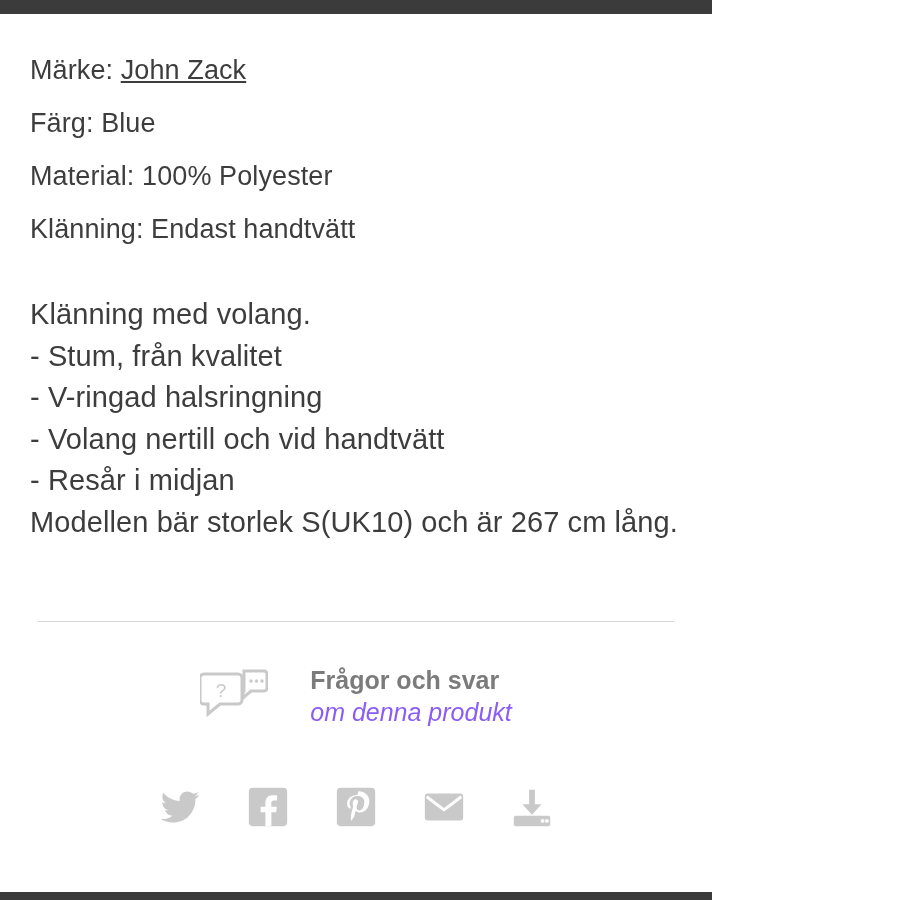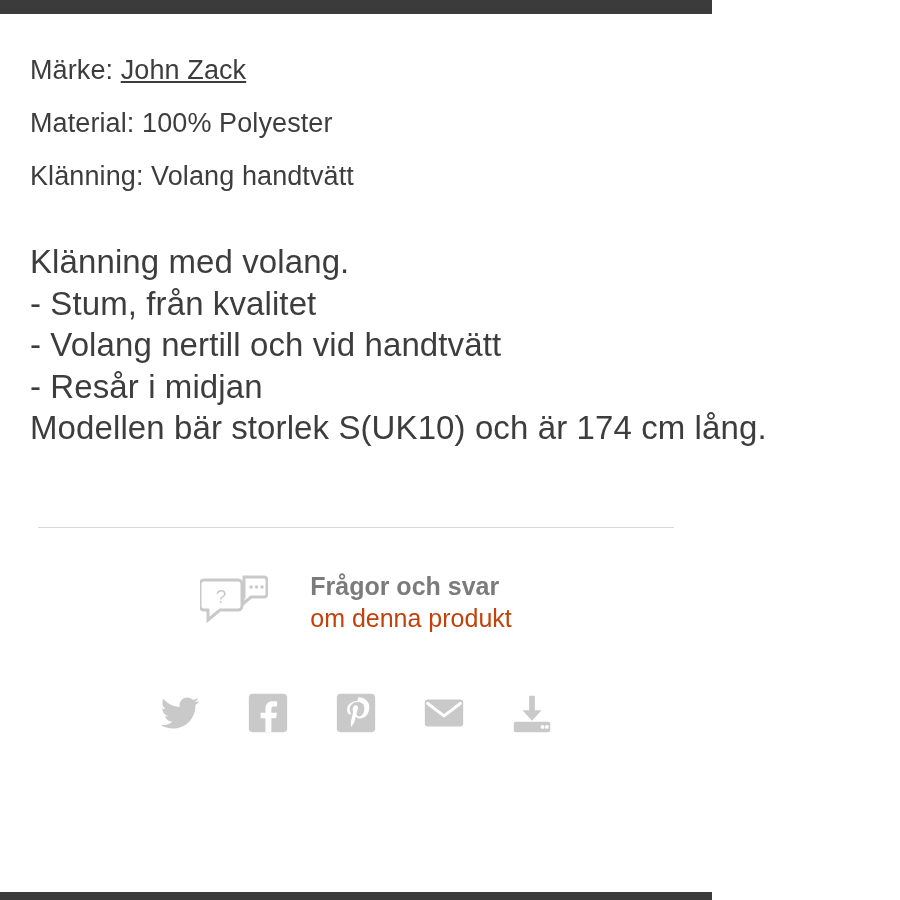--- a/index.html
+++ b/index.html
@@ -49,21 +49,21 @@
     white-space: nowrap;
   }
   .brand-link {
     text-decoration: underline;
     color: #3d3d3d;
   }
   .desc-block {
     margin-top: 38px;
   }
   .desc-line {
-    font-size: 33px;
+    font-size: 29px;
     line-height: 41.5px;
     color: #3d3d3d;
     letter-spacing: 0.1px;
     white-space: nowrap;
   }
   .divider {
     margin: 78px 8px 0 8px;
     border: 0;
     border-top: 1px solid #d8d8d8;
     height: 0;
@@ -88,22 +88,23 @@
     margin-left: 20px;
   }
   .qa-title {
     font-size: 25px;
     font-weight: bold;
     color: #7b7b7b;
     line-height: 32px;
   }
   .qa-sub {
     font-size: 25px;
-    color: #c2410c;
+    color: #8b5cf6;
     line-height: 32px;
+    font-style: italic;
   }
   .social-row {
     display: flex;
     align-items: center;
     justify-content: center;
     gap: 42px;
     margin-top: 56px;
   }
   .social-icon {
     width: 46px;
@@ -124,35 +125,40 @@
   <div class="top-bar"></div>
 
   <div class="content">
 
     <ul class="spec-list">
       <li class="spec-line">
         <span>Märke:</span>
         <a class="brand-link" href="#">John Zack</a>
       </li>
       <li class="spec-line">
+        <span>Färg:</span>
+        <span>Blue</span>
+      </li>
+      <li class="spec-line">
         <span>Material:</span>
         <span>100% Polyester</span>
       </li>
       <li class="spec-line">
         <span>Klänning:</span>
-        <span>Volang handtvätt</span>
+        <span>Endast handtvätt</span>
       </li>
     </ul>
 
     <div class="desc-block">
       <div class="desc-line">Klänning med volang.</div>
       <div class="desc-line">- Stum, från kvalitet</div>
+      <div class="desc-line">- V-ringad halsringning</div>
       <div class="desc-line">- Volang nertill och vid handtvätt</div>
       <div class="desc-line">- Resår i midjan</div>
-      <div class="desc-line">Modellen bär storlek S(UK10) och är 174 cm lång.</div>
+      <div class="desc-line">Modellen bär storlek S(UK10) och är 267 cm lång.</div>
     </div>
 
     <hr class="divider">
 
     <div class="qa-row">
       <div class="qa-icon">
         <svg viewBox="0 0 68 56" width="68" height="56" aria-hidden="true">
           <path d="M4 6 h34 a4 4 0 0 1 4 4 v22 a4 4 0 0 1 -4 4 h-18 l-12 10 v-10 h-4 a4 4 0 0 1 -4 -4 v-22 a4 4 0 0 1 4 -4 z" fill="none" stroke="#c9c9c9" stroke-width="3"></path>
           <text x="21" y="29" font-family="'Liberation Sans', sans-serif" font-size="19" fill="#c9c9c9" text-anchor="middle">?</text>
           <path d="M44 3 h20 a3 3 0 0 1 3 3 v14 a3 3 0 0 1 -3 3 h-13 l-8 7 v-7 h1 z" fill="#ffffff" stroke="#c9c9c9" stroke-width="3"></path>

